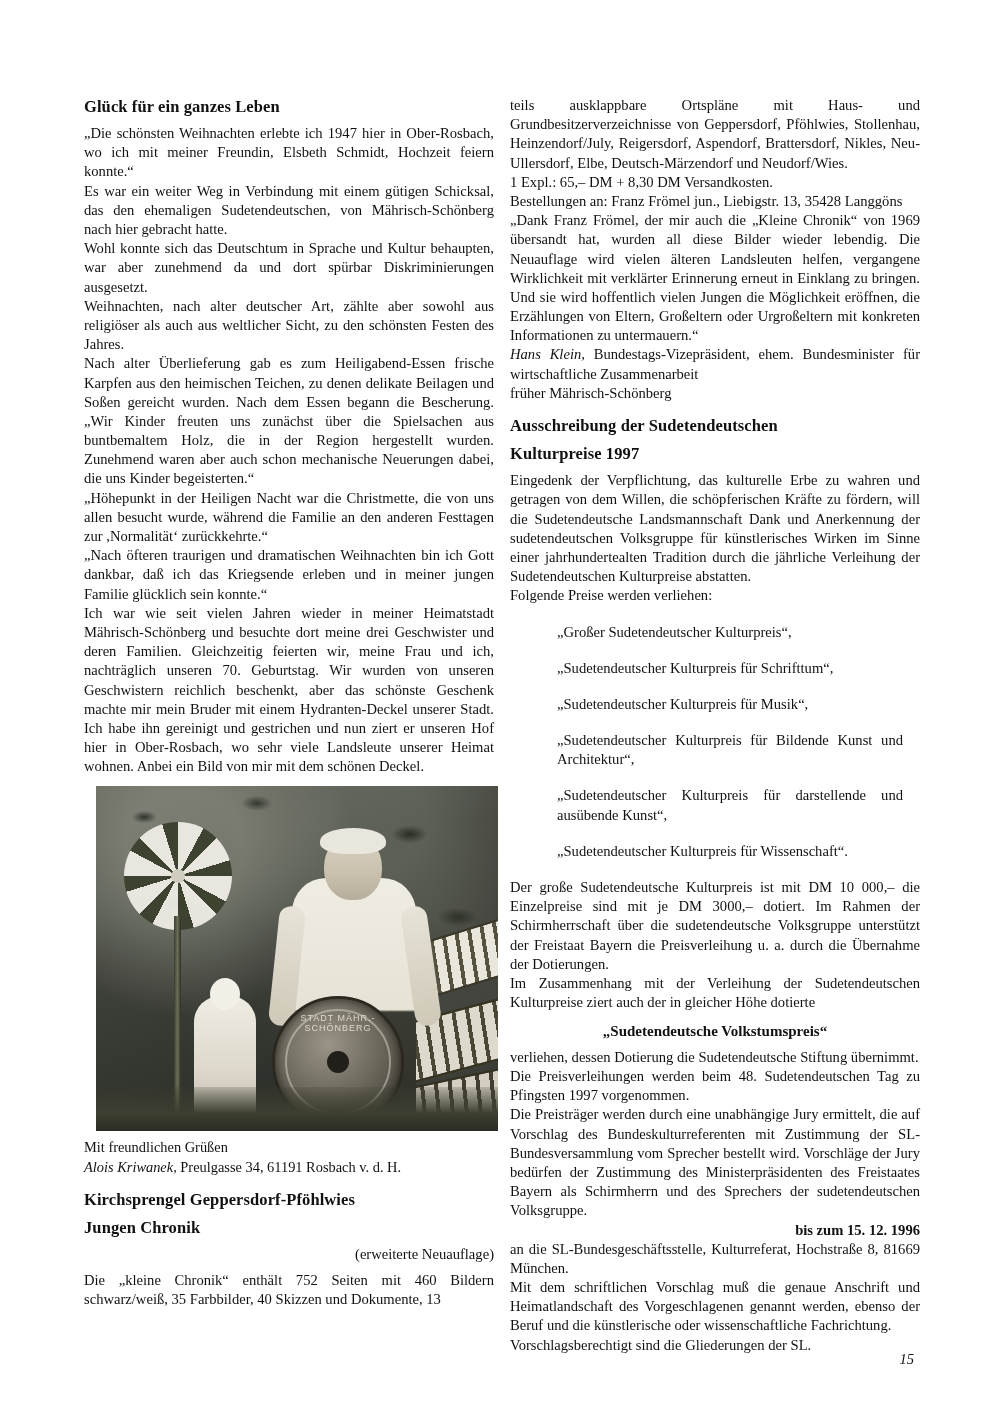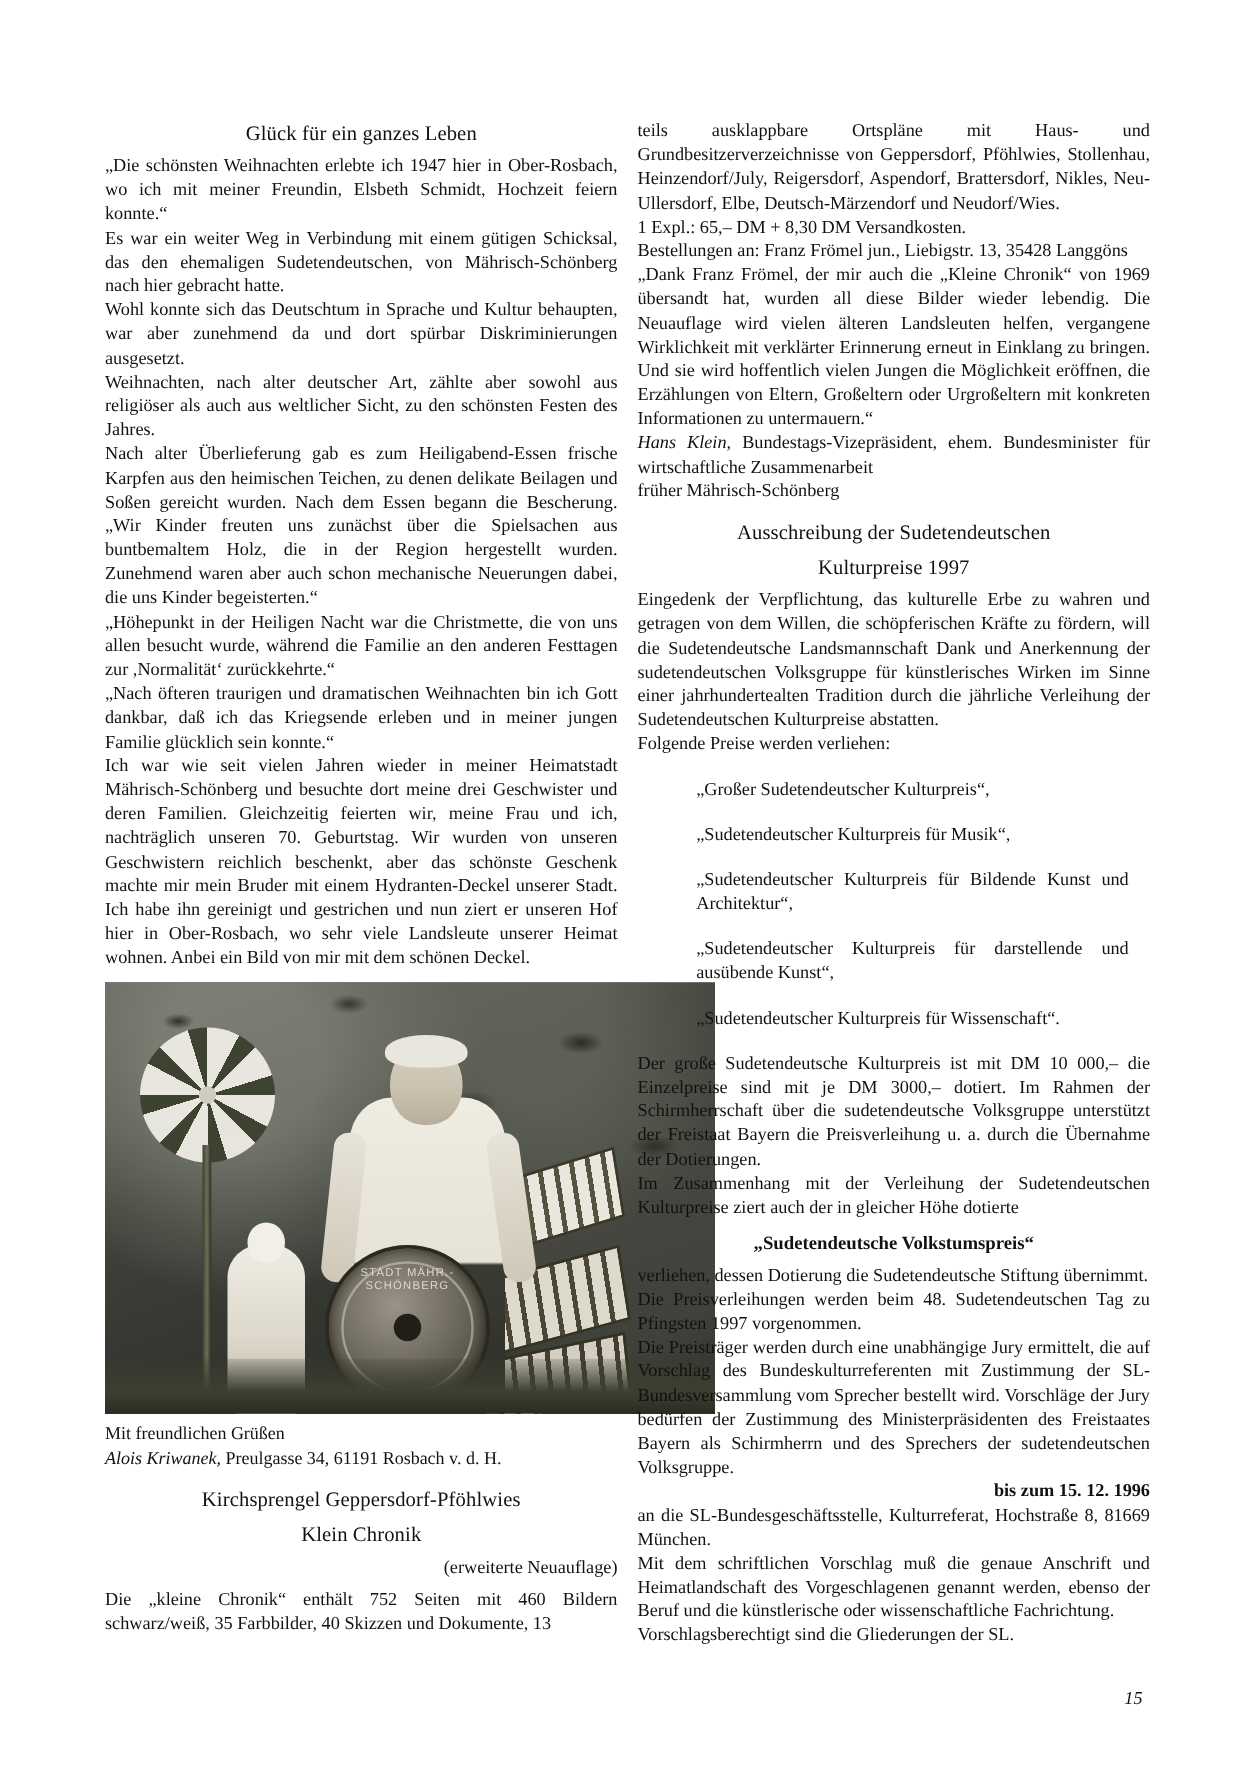--- a/index.html
+++ b/index.html
@@ -24,22 +24,22 @@
   .col {
     position: absolute;
     top: 96px;
     width: 410px;
   }
   .col-left { left: 84px; }
   .col-right { left: 510px; }
 
   h2.headline {
     font-size: 16.5px;
-    font-weight: normal;
-    text-align: center;
+    font-weight: bold;
+    text-align: left;
     margin: 0 0 7px 0;
     line-height: 1.28;
     letter-spacing: 0.1px;
   }
   h3.sub-headline {
     font-size: 15px;
     font-weight: bold;
     text-align: center;
     margin: 10px 0 6px 0;
     line-height: 1.3;
@@ -61,26 +61,26 @@
     margin: 6px 0 6px 0;
     padding-left: 30px;
     text-align: justify;
   }
   .list-block div { margin: 17px; }
   .gap-sm { height: 7px; }
   .gap-md { height: 12px; }
 
   
   .photo-wrap {
-    margin: 10px 0 7px 0;
-    width: 488px;
+    margin: 10px 0 7px 12px;
+    width: 402px;
     height: 345px;
     position: relative;
     overflow: hidden;
-    background: #000000;
+    background: #fca5a5;
   }
   .photo {
     position: absolute;
     inset: 0;
     background:
       radial-gradient(circle at 22% 18%, rgba(150,160,120,0.55) 0 14%, rgba(0,0,0,0) 40%),
       radial-gradient(circle at 70% 10%, rgba(120,130,95,0.45) 0 12%, rgba(0,0,0,0) 38%),
       radial-gradient(circle at 85% 60%, rgba(90,100,70,0.4) 0 18%, rgba(0,0,0,0) 45%),
       linear-gradient(160deg, #5c6348 0%, #3e4431 35%, #2e3325 70%, #23271c 100%);
     filter: saturate(0.35);
@@ -295,21 +295,21 @@
       </div>
       <div class="ground"></div>
     </div>
 
     <p class="caption">Mit freundlichen Grüßen</p>
     <p class="caption"><span class="italic">Alois Kriwanek,</span><span> Preulgasse 34, 61191 Rosbach v. d. H.</span></p>
 
     <div class="gap-md"></div>
 
     <h2 class="headline">Kirchsprengel Geppersdorf-Pföhlwies</h2>
-    <h2 class="headline">Klein Chronik</h2>
+    <h2 class="headline">Jungen Chronik</h2>
     <p class="body center">(erweiterte Neuauflage)</p>
     <div class="gap-sm"></div>
     <p class="body">Die „kleine Chronik“ enthält 752 Seiten mit 460 Bildern schwarz/weiß, 35 Farbbilder, 40 Skizzen und Dokumente, 13</p>
 
   </div>
 
   <div class="col col-right">
 
     <p class="body">teils ausklappbare Ortspläne mit Haus- und Grundbesitzerverzeichnisse von Geppersdorf, Pföhlwies, Stollenhau, Heinzendorf/July, Reigersdorf, Aspendorf, Brattersdorf, Nikles, Neu-Ullersdorf, Elbe, Deutsch-Märzendorf und Neudorf/Wies.</p>
     <p class="body">1 Expl.: 65,– DM + 8,30 DM Versandkosten.</p>
@@ -321,20 +321,21 @@
     <div class="gap-md"></div>
 
     <h2 class="headline">Ausschreibung der Sudetendeutschen</h2>
     <h2 class="headline">Kulturpreise 1997</h2>
 
     <p class="body">Eingedenk der Verpflichtung, das kulturelle Erbe zu wahren und getragen von dem Willen, die schöpferischen Kräfte zu fördern, will die Sudetendeutsche Landsmannschaft Dank und Anerkennung der sudetendeutschen Volksgruppe für künstlerisches Wirken im Sinne einer jahrhundertealten Tradition durch die jährliche Verleihung der Sudetendeutschen Kulturpreise abstatten.</p>
     <p class="body">Folgende Preise werden verliehen:</p>
 
     <div class="list-block">
       <div>„Großer Sudetendeutscher Kulturpreis“,</div>
+      <div>„Sudetendeutscher Kulturpreis für Schrifttum“,</div>
       <div>„Sudetendeutscher Kulturpreis für Musik“,</div>
       <div>„Sudetendeutscher Kulturpreis für Bildende Kunst und Architektur“,</div>
       <div>„Sudetendeutscher Kulturpreis für darstellende und ausübende Kunst“,</div>
       <div>„Sudetendeutscher Kulturpreis für Wissenschaft“.</div>
     </div>
 
     <p class="body">Der große Sudetendeutsche Kulturpreis ist mit DM 10 000,– die Einzelpreise sind mit je DM 3000,– dotiert. Im Rahmen der Schirmherrschaft über die sudetendeutsche Volksgruppe unterstützt der Freistaat Bayern die Preisverleihung u. a. durch die Übernahme der Dotierungen.</p>
     <p class="body">Im Zusammenhang mit der Verleihung der Sudetendeutschen Kulturpreise ziert auch der in gleicher Höhe dotierte</p>
 
     <h3 class="sub-headline">„Sudetendeutsche Volkstumspreis“</h3>

